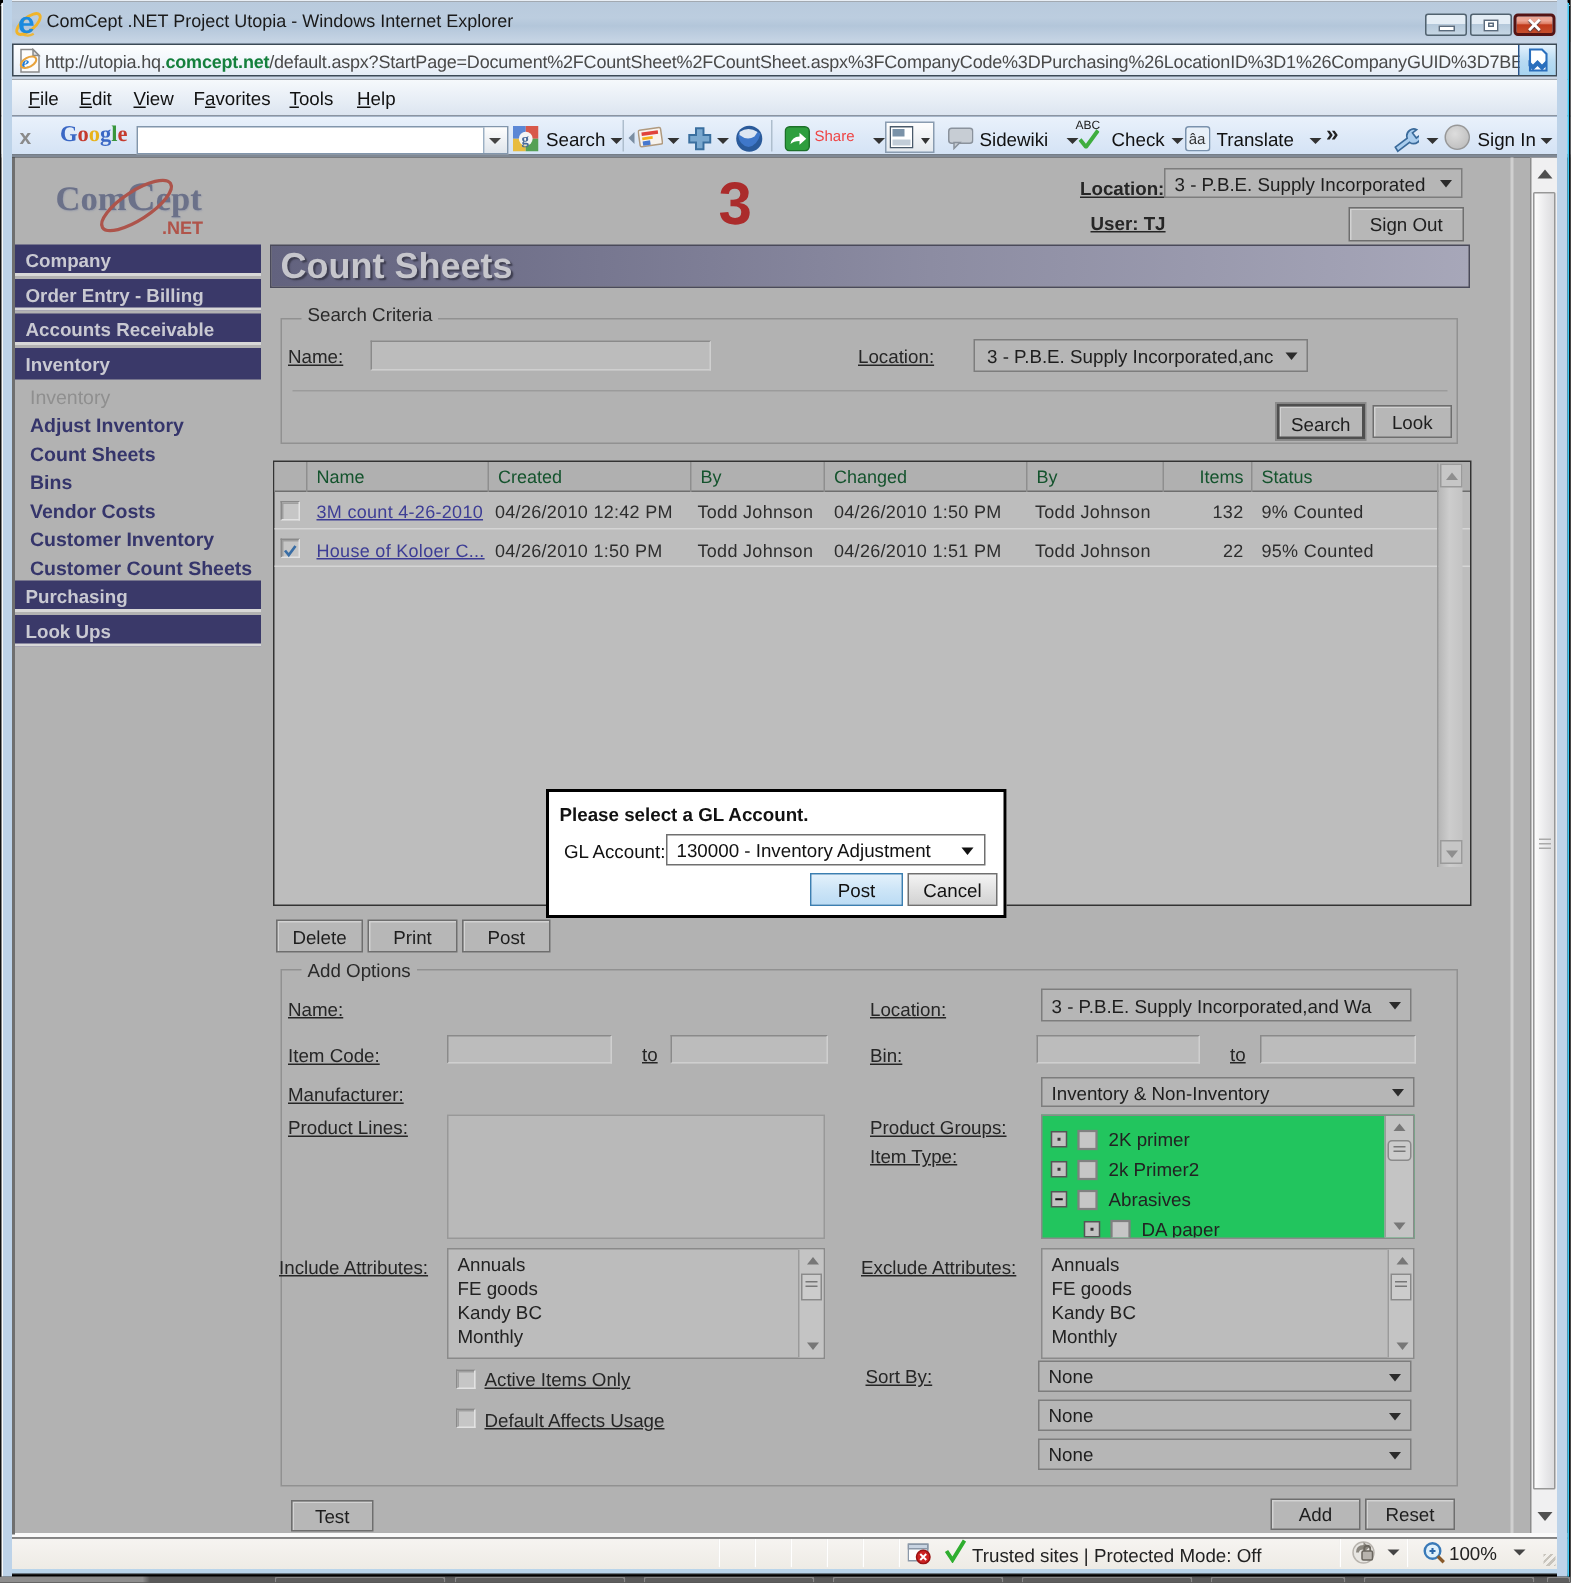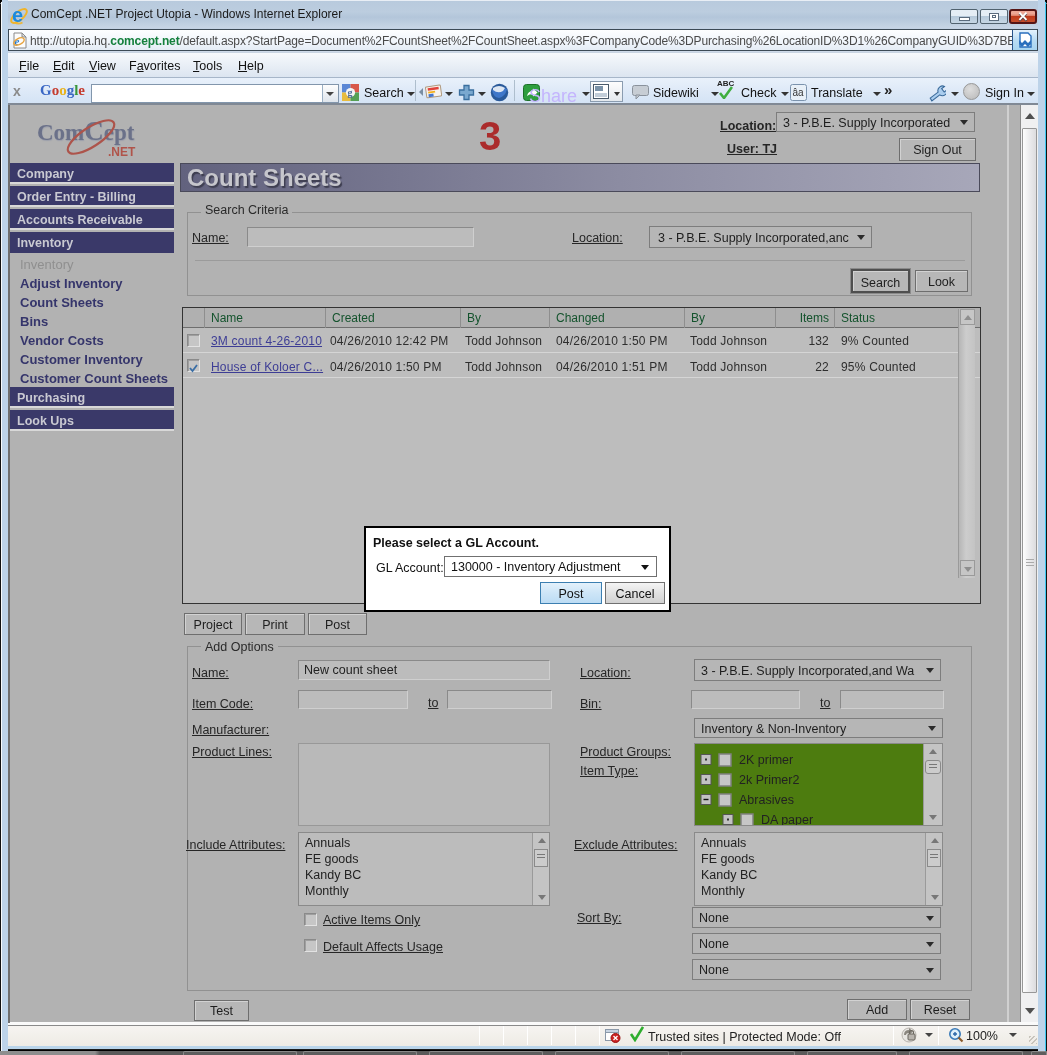--- a/index.html
+++ b/index.html
@@ -157,36 +157,36 @@
   <svg class="abs" style="left:490px;top:83px" width="19" height="19" viewBox="0 0 19 19">
     <circle cx="9.5" cy="9.5" r="8.7" fill="#2a5a9a"></circle>
     <path d="M2 7 q7 -6 15 -1 q-2 8 -8 9 q-6 -1 -7 -8z" fill="#3f77c9"></path>
     <path d="M3 5 q6 -4 12 0 l-2 3 q-5 3 -10 -1z" fill="#dde6f2"></path>
   </svg>
   <div class="abs" style="left:514px;top:80px;width:1px;height:21px;background:#aebecd"></div>
   <svg class="abs" style="left:523px;top:84px" width="17" height="17" viewBox="0 0 17 17">
     <rect x="0.5" y="0.5" width="16" height="16" rx="3" fill="#2e9e3e" stroke="#1c7029"></rect>
     <path d="M4 12 q1 -5 6 -5 v-2.5 l4.5 4 -4.5 4 v-2.5 q-4 0 -6 2z" fill="#fff"></path>
   </svg>
-  <div class="abs tx" style="left:529px;top:86px;font-size:18px;color:#c4b5fd">Share</div>
+  <div class="abs tx" style="left:543px;top:86px;font-size:10px;color:#ef4444">Share</div>
   <div class="abs" style="left:582px;top:92px;width:0;height:0;border-left:4px solid transparent;border-right:4px solid transparent;border-top:4px solid #333"></div>
   <div class="abs" style="left:590px;top:81px;width:33px;height:21px;background:linear-gradient(#fdfdfd,#e4e9ee);border:1px solid #8a9cb0"></div>
   <svg class="abs" style="left:593px;top:84px" width="16" height="15" viewBox="0 0 16 15">
     <rect x="0.5" y="0.5" width="15" height="14" fill="#fff" stroke="#4a5a6a"></rect>
     <rect x="2" y="2" width="8" height="5" fill="#7a92a8"></rect>
       <rect x="2" y="9" width="12" height="4" fill="#c2cdd8"></rect>
   </svg>
   <div class="abs" style="left:614px;top:92px;width:0;height:0;border-left:3.5px solid transparent;border-right:3.5px solid transparent;border-top:4px solid #333"></div>
   <svg class="abs" style="left:632px;top:84px" width="17" height="16" viewBox="0 0 17 16">
     <rect x="0.5" y="1.5" width="16" height="10" rx="2" fill="#c7cdd4" stroke="#8a929c"></rect>
     <path d="M4 11 v4 l4 -4z" fill="#c7cdd4" stroke="#8a929c"></path>
   </svg>
   <div class="abs tx" style="left:653px;top:86px;font-size:12.5px;color:#111">Sidewiki</div>
   <div class="abs" style="left:711px;top:92px;width:0;height:0;border-left:4px solid transparent;border-right:4px solid transparent;border-top:4px solid #333"></div>
-  <div class="abs tx" style="left:717px;top:79px;font-size:8px;font-weight:bold;color:#222;letter-spacing:0">ABC</div>
+  <div class="abs tx" style="left:717px;top:79px;font-size:8px;font-weight:normal;color:#222;letter-spacing:0">ABC</div>
   <svg class="abs" style="left:719px;top:86px" width="14" height="13" viewBox="0 0 14 13">
       <path d="M1 7 l4 5 l8 -11" fill="none" stroke="#3fae3f" stroke-width="2.6"></path>
     </svg>
   <div class="abs tx" style="left:741px;top:86px;font-size:12.5px;color:#111">Check</div>
   <div class="abs" style="left:781px;top:92px;width:0;height:0;border-left:4px solid transparent;border-right:4px solid transparent;border-top:4px solid #333"></div>
   <svg class="abs" style="left:790px;top:84px" width="17" height="17" viewBox="0 0 17 17">
     <rect x="0.5" y="0.5" width="16" height="16" rx="2" fill="#e8f0f8" stroke="#7a92ad"></rect>
     <text x="2.5" y="12" font-size="10" fill="#333" font-family="Liberation Sans">âa</text>
   </svg>
   <div class="abs tx" style="left:811px;top:86px;font-size:12.5px;color:#111">Translate</div>
@@ -286,29 +286,28 @@
       <div style="position:absolute;left:1px;top:0px;width:15px;height:16px;background:#c6c6c6;border:1px solid #9a9a9a">
           <div style="position:absolute;left:3px;top:5px;width:0;height:0;border-left:4px solid transparent;border-right:4px solid transparent;border-bottom:5px solid #8e8e8e"></div>
         </div>
       <div style="position:absolute;left:1px;top:251px;width:15px;height:16px;background:#c6c6c6;border:1px solid #9a9a9a">
           <div style="position:absolute;left:3px;top:6px;width:0;height:0;border-left:4px solid transparent;border-right:4px solid transparent;border-top:5px solid #8e8e8e"></div>
         </div>
     </div>
 
   </div>
 
-  <div class="abs gbtn" style="left:184px;top:613px;width:58px;height:22px;padding-top:4px">Project</div>
+  <div class="abs gbtn" style="left:184px;top:613px;width:58px;height:22px;padding-top:4px">Delete</div>
   <div class="abs gbtn" style="left:245px;top:613px;width:60px;height:22px;padding-top:4px">Print</div>
   <div class="abs gbtn" style="left:308px;top:613px;width:59px;height:22px;padding-top:4px">Post</div>
 
   <div class="abs fset" style="left:187px;top:646px;width:785px;height:345px"></div>
   <div class="abs fsetlabel tx" style="left:201px;top:640px">Add Options</div>
 
   <div class="abs tx lbl" style="left:192px;top:666px">Name:</div>
-  <div class="abs ginput" style="left:298px;top:660px;width:252px;height:20px;font-size:12.5px;color:#222;padding:2px 0 0 5px">New count sheet</div>
   <div class="abs tx lbl" style="left:192px;top:697px">Item Code:</div>
   <div class="abs ginput" style="left:298px;top:690px;width:110px;height:19px"></div>
   <div class="abs tx lbl" style="left:428px;top:696px">to</div>
   <div class="abs ginput" style="left:447px;top:690px;width:105px;height:19px"></div>
   <div class="abs tx lbl" style="left:192px;top:723px">Manufacturer:</div>
   <div class="abs tx lbl" style="left:192px;top:745px">Product Lines:</div>
   <div class="abs" style="left:298px;top:743px;width:252px;height:83px;background:#b9b9b9;border:1px solid #989898"></div>
   <div class="abs tx lbl" style="left:186px;top:838px">Include Attributes:</div>
   <div class="abs" style="left:298px;top:832px;width:252px;height:74px;background:#bcbcbc;border:1px solid #8a8a8a">
     <div class="tx" style="position:absolute;left:6px;top:3px;font-size:12.5px;color:#222">Annuals</div>
@@ -330,21 +329,21 @@
 
   <div class="abs tx lbl" style="left:580px;top:666px">Location:</div>
   <div class="abs gselect" style="left:694px;top:659px;width:247px;height:22px;padding:4px 0 0 6px">3 - P.B.E. Supply Incorporated,and Wa<div class="arr"></div></div>
   <div class="abs tx lbl" style="left:580px;top:697px">Bin:</div>
   <div class="abs ginput" style="left:691px;top:690px;width:109px;height:19px"></div>
   <div class="abs tx lbl" style="left:820px;top:696px">to</div>
   <div class="abs ginput" style="left:840px;top:690px;width:104px;height:19px"></div>
   <div class="abs tx lbl" style="left:580px;top:764px">Item Type:</div>
   <div class="abs gselect" style="left:694px;top:718px;width:249px;height:20px;padding:3px 0 0 6px">Inventory &amp; Non-Inventory<div class="arr"></div></div>
   <div class="abs tx lbl" style="left:580px;top:745px">Product Groups:</div>
-  <div class="abs" style="left:694px;top:743px;width:249px;height:83px;background:#4d7c0f;border:1px solid #8a8a8a">
+  <div class="abs" style="left:694px;top:743px;width:249px;height:83px;background:#22c55e;border:1px solid #8a8a8a">
     <div style="position:absolute;left:2px;top:0px"><svg width="228" height="81">
       <g font-size="12.5" fill="#222" font-family="Liberation Sans">
         <rect x="4" y="10.5" width="10" height="10" fill="#c2c2c2" stroke="#555"></rect>
             <rect x="8" y="14.5" width="2" height="2" fill="#333"></rect>
         <rect x="22" y="10" width="12" height="12" fill="#c6c6c6" stroke="#808080" stroke-width="1.5"></rect>
         <text x="42" y="20">2K primer</text>
         <rect x="4" y="30.5" width="10" height="10" fill="#c2c2c2" stroke="#555"></rect>
             <rect x="8" y="34.5" width="2" height="2" fill="#333"></rect>
         <rect x="22" y="30" width="12" height="12" fill="#c6c6c6" stroke="#808080" stroke-width="1.5"></rect>
         <text x="42" y="40">2k Primer2</text>

